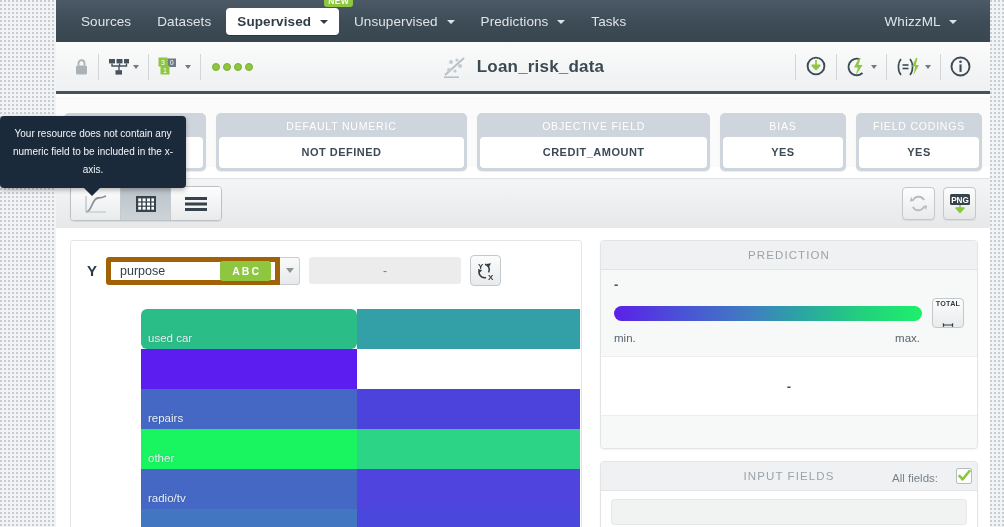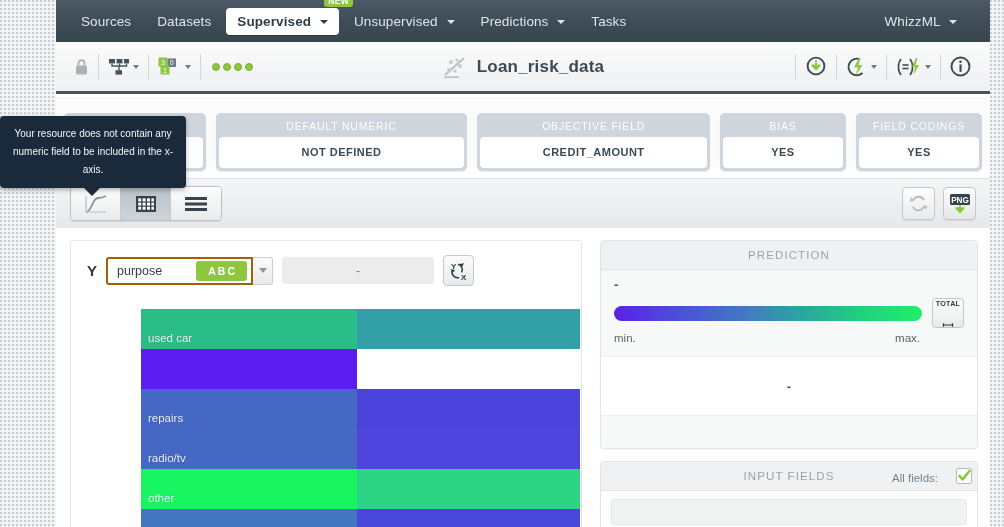--- a/index.html
+++ b/index.html
@@ -145,22 +145,22 @@
   .content { position:absolute; left:56px; top:228px; width:934px; height:299px; background:#fff; }
 
   
   .chart-panel {
     position:absolute; left:14px; top:12px; width:512px; height:290px;
     border:1px solid #e3e5e7; border-radius:3px; background:#fff;
   }
   .ctrl-row { display:flex; align-items:center; gap:9px; padding:14px 14px 10px 16px; }
   .axis-lbl { font-size:15px; font-weight:bold; color:#2f3b44; }
   .field-sel {
-    display:flex; align-items:center; width:147px; height:28px;
-    border:2px solid #a16207; border-radius:3px 0 0 3px; background:#fff;
+    display:flex; align-items:center; width:174px; height:28px;
+    border:5px solid #a16207; border-radius:3px 0 0 3px; background:#fff;
     padding:0 4px 0 9px; font-size:12.5px; color:#33404a;
   }
   .abc-badge {
     margin-left:auto; background:#8ec63f; color:#fff; font-size:10.5px;
     font-weight:bold; letter-spacing:2px; padding:4px 10px 4px 12px;
     border-radius:3px;
   }
   .sel-caret {
     width:20px;height:28px;border:1px solid #c8cdd1;border-left:none;
     border-radius:0 3px 3px 0;
@@ -462,49 +462,49 @@
             <path d="M10 3.2 a5.5 5.5 0 0 1 3.5 8.2" fill="none" stroke="#2f3b44" stroke-width="1.5"></path>
             <path d="M16 2.3 L14 6 L11.4 3 Z" fill="#2f3b44"></path>
             <path d="M11 16.5 a5.5 5.5 0 0 1 -6.5 -7.5" fill="none" stroke="#2f3b44" stroke-width="1.5"></path>
             <path d="M3 8 L7.2 9.3 L4.2 12 Z" fill="#2f3b44"></path>
           </svg>
         </div>
       </div>
 
       <div class="heat-wrap">
         <div class="heat-row">
-          <div class="heat-cell" style="background:#2bbd88;">
+          <div class="heat-cell" style="background:#2bbd88;border-radius:6px;">
 
             <span class="heat-label">used car</span>
           </div>
           <div class="heat-cell" style="background:#33a0a8;"></div>
         </div>
         <div class="heat-row">
           <div class="heat-cell" style="background:#5c1df0;"></div>
         </div>
         <div class="heat-row">
           <div class="heat-cell" style="background:#4468c4;">
 
             <span class="heat-label">repairs</span>
           </div>
           <div class="heat-cell" style="background:#4c43dc;"></div>
         </div>
         <div class="heat-row">
+          <div class="heat-cell" style="background:#18f561;">
+
+            <span class="heat-label">other</span>
+          </div>
+          <div class="heat-cell" style="background:#2bd585;"></div>
+        </div>
+        <div class="heat-row">
           <div class="heat-cell" style="background:#4468c4;">
 
             <span class="heat-label">radio/tv</span>
           </div>
           <div class="heat-cell" style="background:#4f45de;"></div>
-        </div>
-        <div class="heat-row">
-          <div class="heat-cell" style="background:#18f561;">
-
-            <span class="heat-label">other</span>
-          </div>
-          <div class="heat-cell" style="background:#2bd585;"></div>
         </div>
         <div class="heat-row">
           <div class="heat-cell" style="background:#4276c0;">
             
           </div>
           <div class="heat-cell" style="background:#4a47dc;"></div>
         </div>
       </div>
     </div>
 

